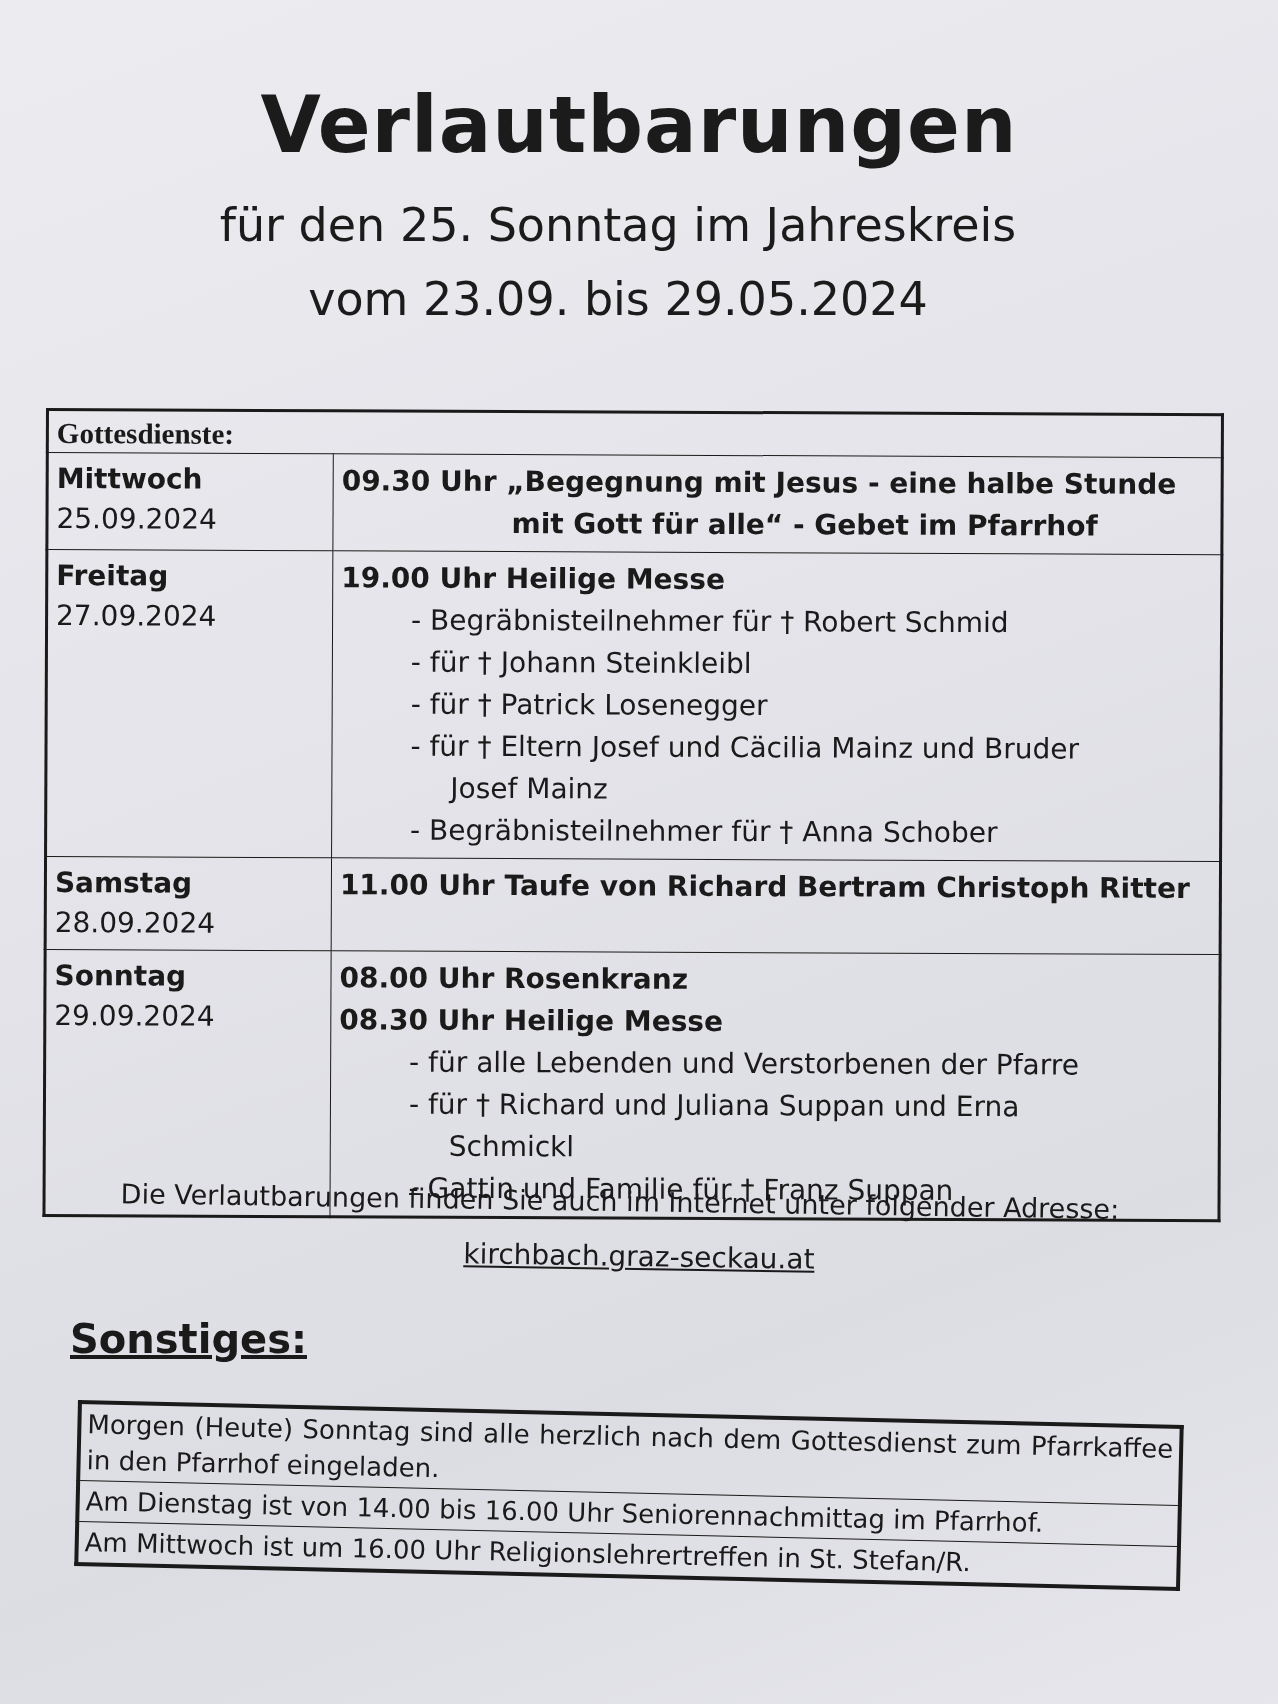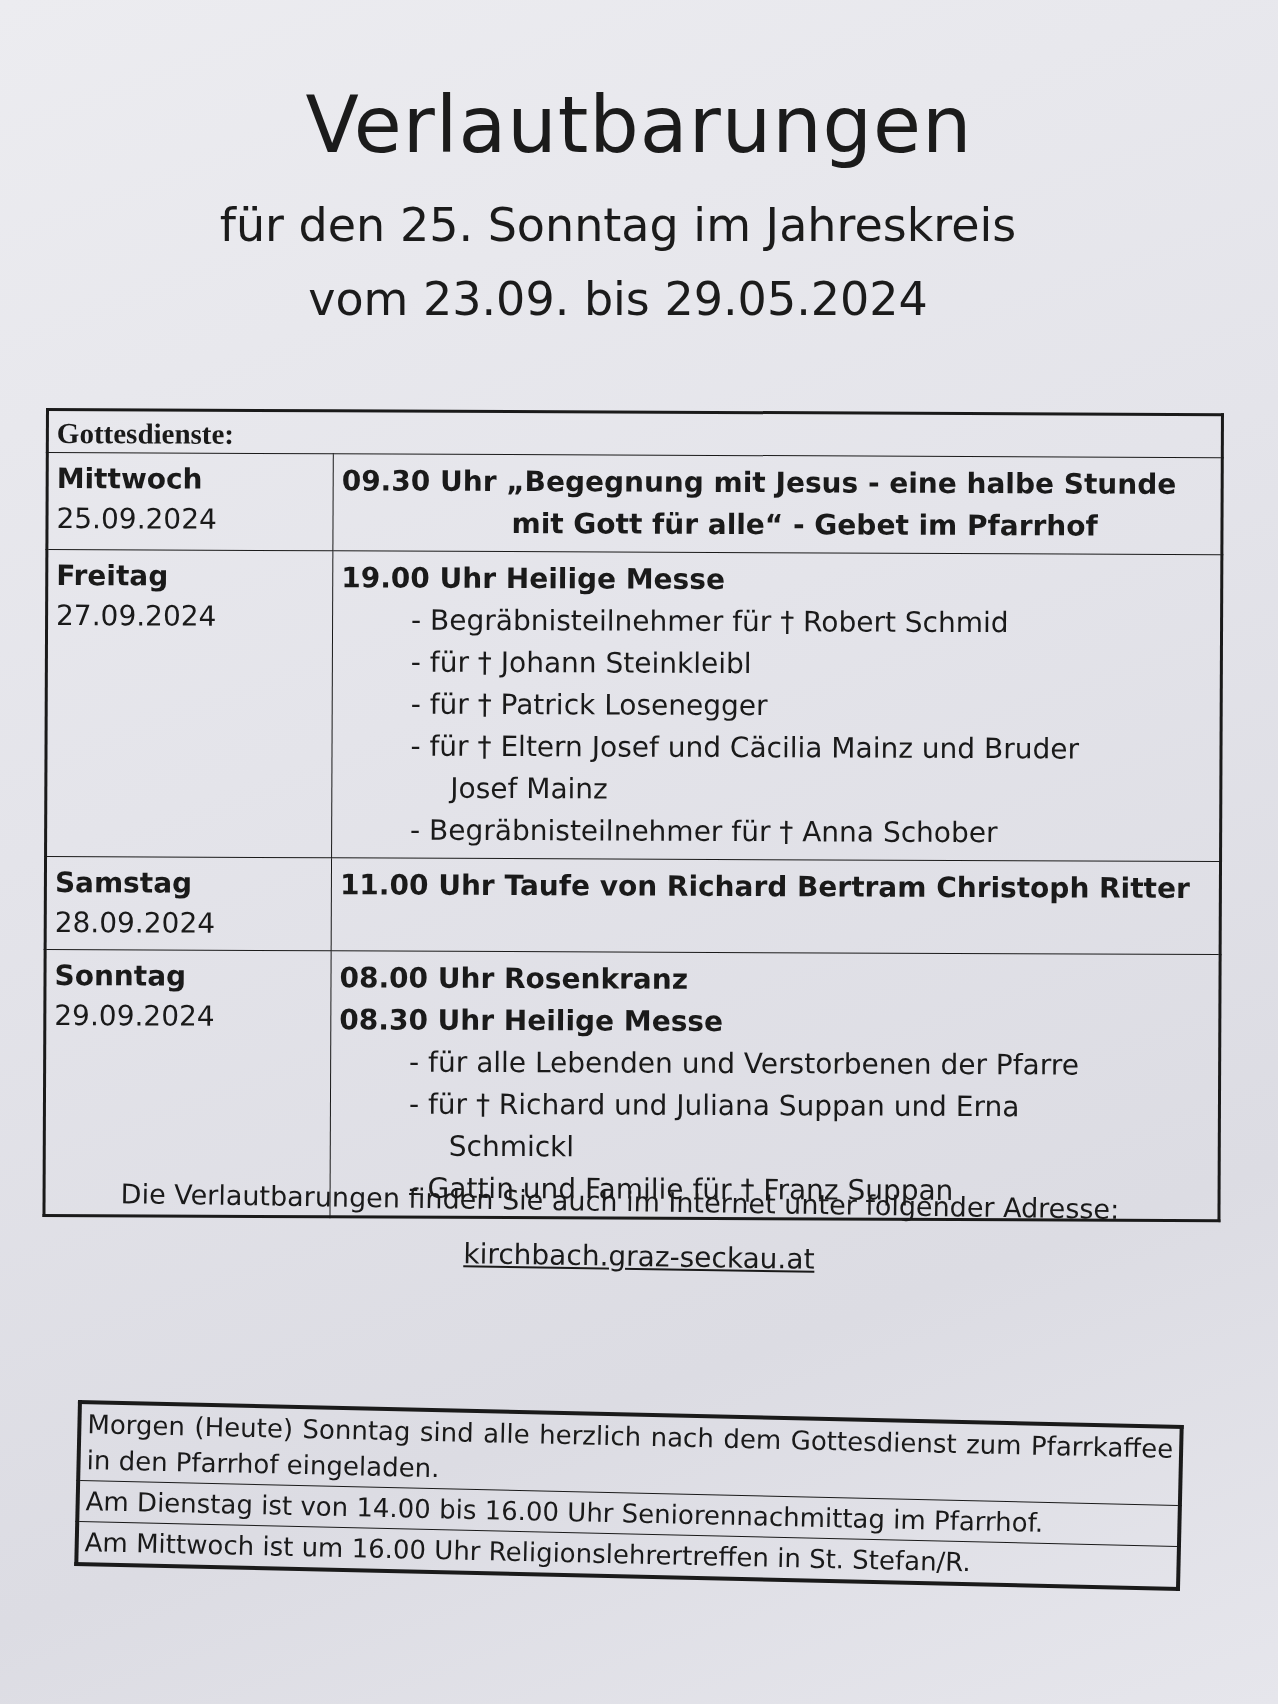--- a/index.html
+++ b/index.html
@@ -7,21 +7,21 @@
       width: 1278px; height: 1704px; overflow: hidden;
       background: linear-gradient(160deg, #ececf0 0%, #e4e4ea 40%, #dcdce3 75%, #e6e6ec 100%);
       font-family: "DejaVu Sans", sans-serif;
       color: #1a1a1a;
       position: relative;
     }
     .page { position: absolute; left: 0; top: 0; width: 1278px; height: 1704px; }
 
     .title {
       position: absolute; left: 0; width: 1278px; top: 80px;
-      text-align: center; font-size: 78px; font-weight: normal; letter-spacing: 1px;
+      text-align: center; font-size: 78px; font-weight: bold; letter-spacing: 1px;
       color: #1b1b1b;
     }
     .subtitle {
       position: absolute; left: 0; width: 1236px;
       text-align: center; font-size: 46px; color: #1b1b1b;
     }
     .sub1 { top: 198px; }
     .sub2 { top: 272px; }
 
     
@@ -131,20 +131,21 @@
         <span class="intention-cont">Schmickl</span>
         <span class="intention">- Gattin und Familie für † Franz Suppan</span>
       </td>
     </tr>
   </tbody>
     </table>
 
   <div class="internet-note">Die Verlautbarungen finden Sie auch im Internet unter folgender Adresse:</div>
   <a class="internet-link">kirchbach.graz-seckau.at</a>
 
+  <div class="sonstiges-title">Sonstiges:</div>
 
   <table class="other">
     <tbody>
         <tr>
       <td class="justify">Morgen (Heute) Sonntag sind alle herzlich nach dem Gottesdienst zum Pfarrkaffee in den Pfarrhof eingeladen.</td>
     </tr>
     <tr>
       <td>Am Dienstag ist von 14.00 bis 16.00 Uhr Seniorennachmittag im Pfarrhof.</td>
     </tr>
     <tr>

